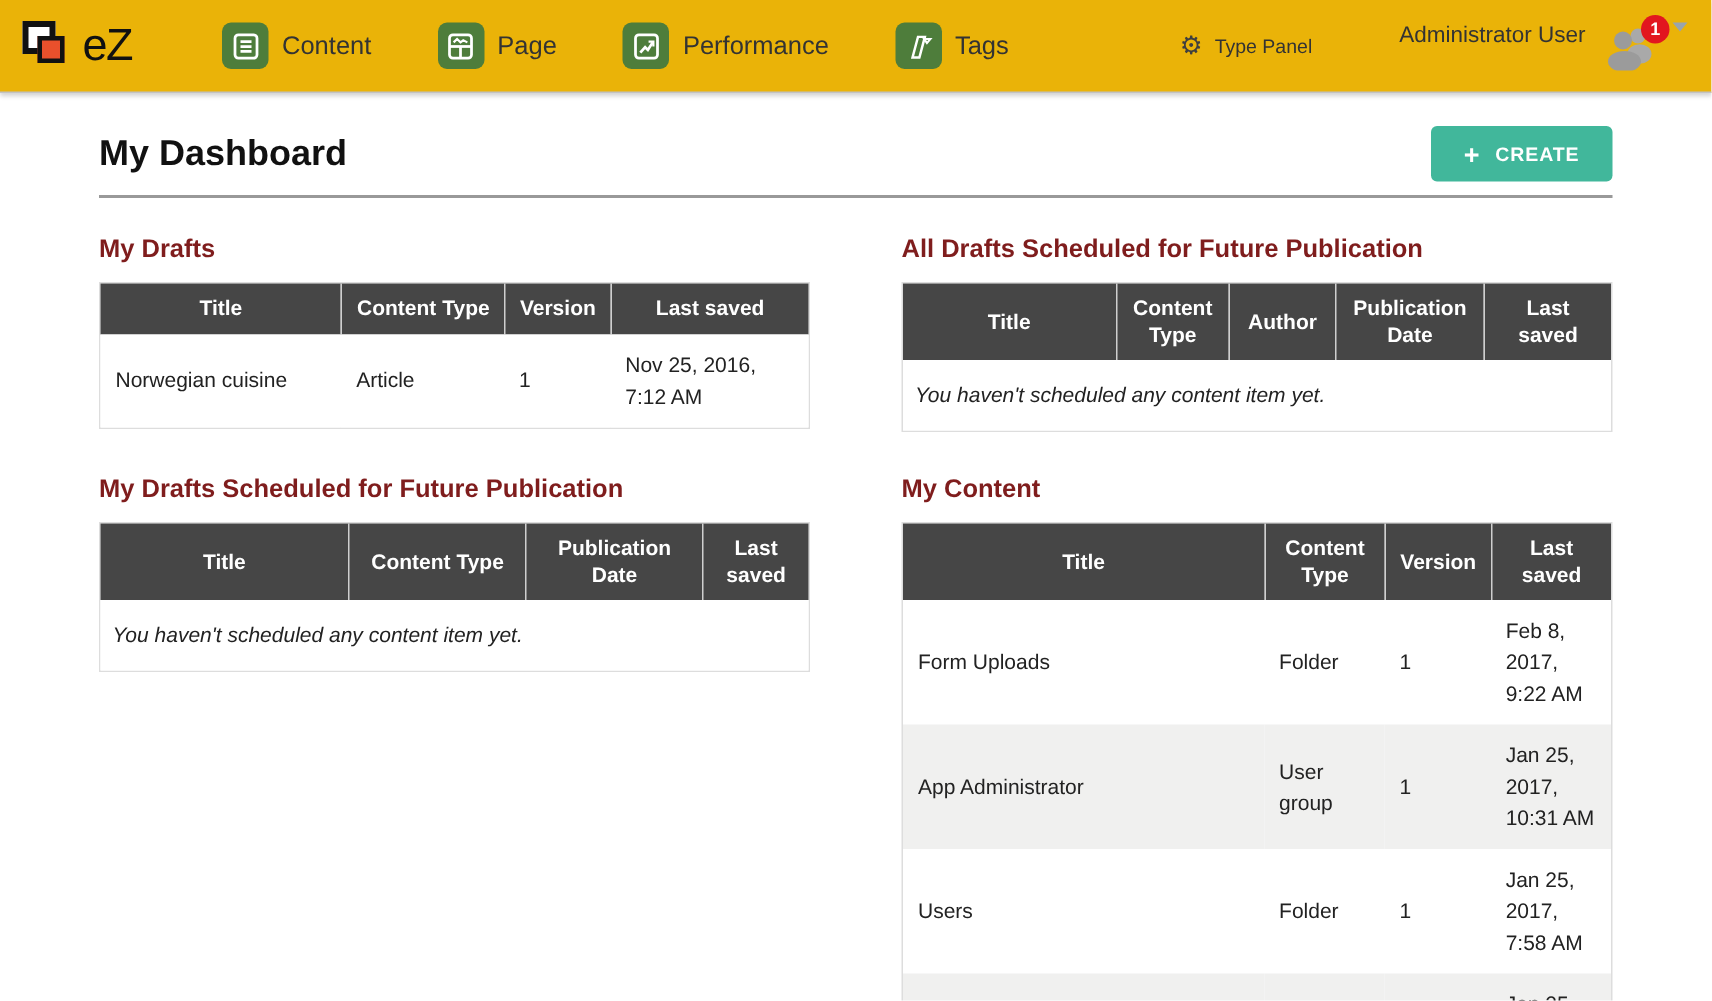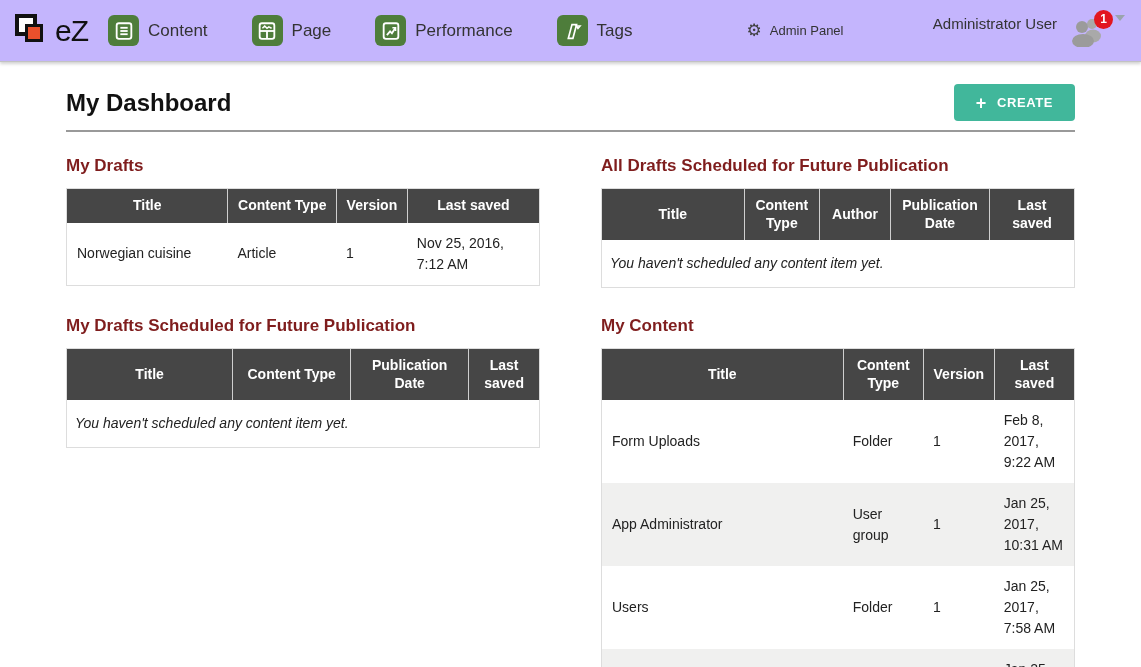--- a/index.html
+++ b/index.html
@@ -6,38 +6,38 @@
   html, body { margin: 0; padding: 0; }
   body {
     width: 1141px; height: 667px; overflow: hidden; position: relative;
     background: #fff; font-family: "Liberation Sans", "DejaVu Sans", sans-serif;
     color: #222;
   }
 
   
   .topbar {
     height: 62px; display: flex; align-items: center;
-    padding: 0 16px 0 14px; background: #c4b5fd;
+    padding: 0 16px 0 14px; background: #eab308;
     border-bottom: 1px solid #c2c2c2;
     box-shadow: 0 2px 3px rgba(0,0,0,.18);
     position: relative; z-index: 5;
   }
   .logo { display: flex; align-items: center; cursor: pointer; }
   .logo-mark { position: relative; width: 37px; height: 37px; margin-right: 4px; }
   .logo-sq-outline {
     position: absolute; top: 2px; left: 1px; width: 22px; height: 22px;
     border: 4px solid #111; background: #fff;
   }
   .logo-sq-orange {
     position: absolute; top: 12px; left: 11px; width: 18px; height: 18px;
     background: #e9502c; border: 3px solid #111;
   }
   .logo-text { font-size: 30px; color: #111; letter-spacing: -1px; }
 
-  .nav { display: flex; margin-left: 20px; }
+  .nav { display: flex; margin-left: 60px; }
   .nav-item { display: flex; align-items: center; margin-right: 44px; cursor: pointer; }
   .nav-icon {
     width: 31px; height: 31px; border-radius: 6px; background: #4e7d3b;
     display: flex; align-items: center; justify-content: center; margin-right: 9px;
     flex: none;
   }
   .nav-label { font-size: 17px; color: #333; }
 
   .admin { display: flex; align-items: center; margin-left: 70px; cursor: pointer; }
   .gear { font-size: 17px; color: #3f3f3f; margin-right: 8px; line-height: 1; }
@@ -143,21 +143,21 @@
           <path d="M8 20 L12 5 L17 5 L13 20 Z" fill="none" stroke="#fff" stroke-width="1.8"></path>
           <path d="M16.5 6.5 L21 6.5 L18.5 9.5 Z" fill="none" stroke="#fff" stroke-width="1.5"></path>
         </svg>
       </span>
       <span class="nav-label" data-interactable="false">Tags</span>
     </div>
   </nav>
 
   <div class="admin" data-interactable="true">
     <span class="gear" data-interactable="false">⚙</span>
-    <span class="admin-label" data-interactable="false">Admin Panel</span>
+    <span class="admin-label" data-interactable="false">Type Panel</span>
   </div>
 
   <div class="userbox" data-interactable="true">
     <span class="user-name" data-interactable="false">Administrator User</span>
     <span class="avatar-wrap" data-interactable="true">
       <svg width="36" height="32" viewBox="0 0 36 32" data-interactable="false">
         <circle cx="23" cy="9" r="5" fill="#a9a9a9"></circle>
         <ellipse cx="24" cy="21" rx="8" ry="6.5" fill="#a9a9a9"></ellipse>
         <circle cx="13" cy="12" r="6" fill="#9b9b9b"></circle>
         <ellipse cx="14" cy="26" rx="11" ry="7" fill="#9b9b9b"></ellipse>

